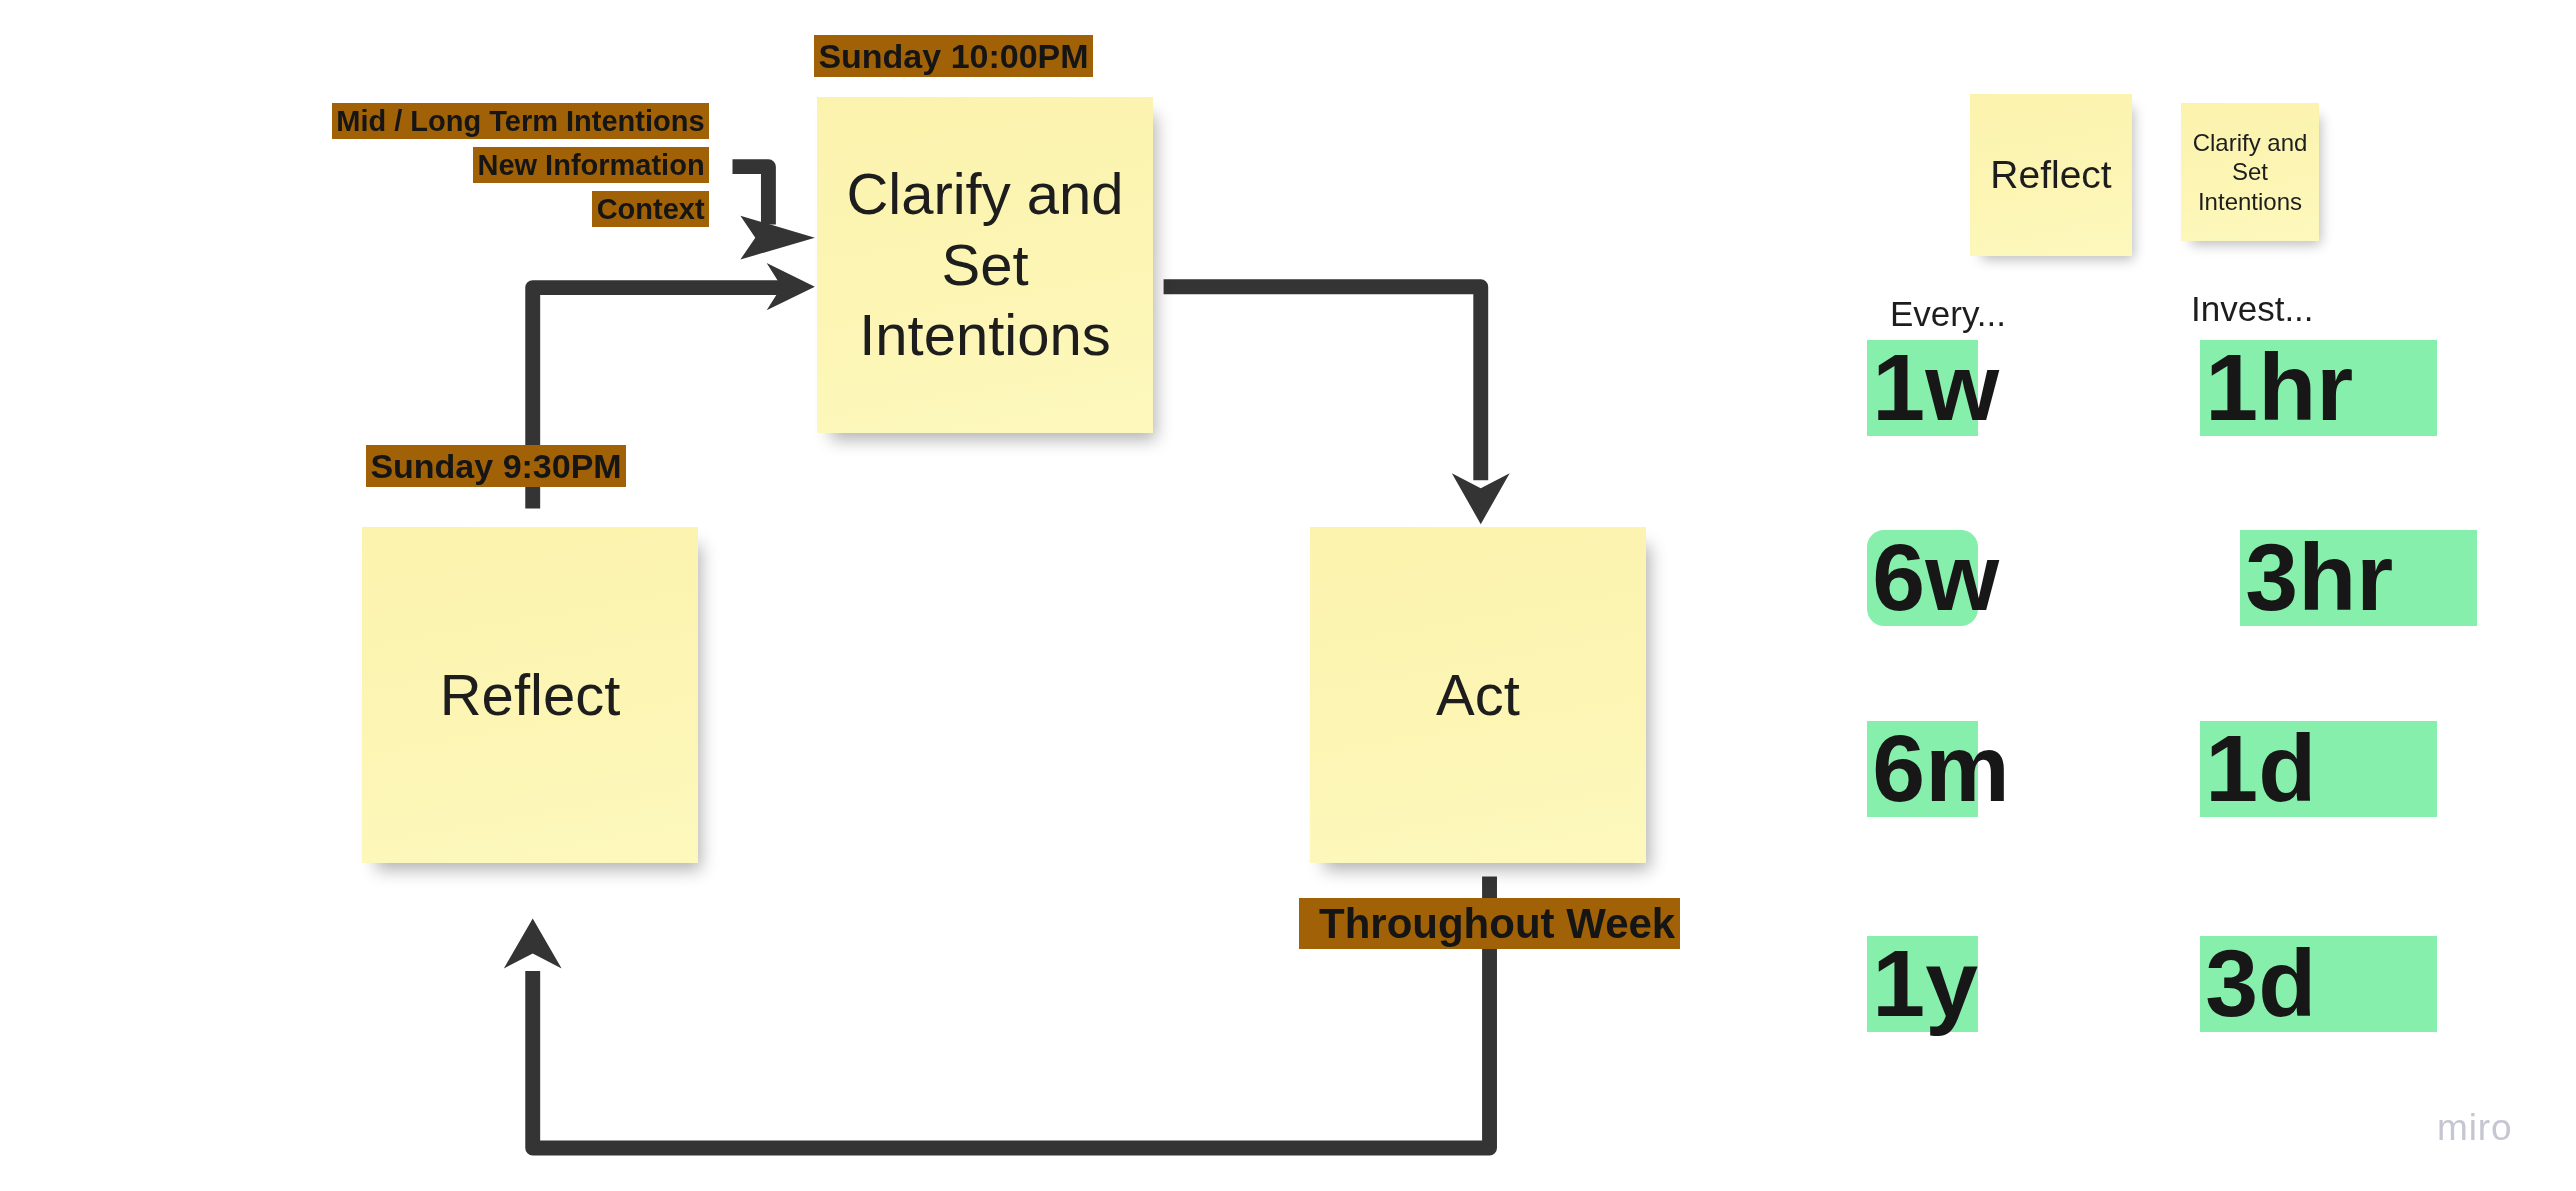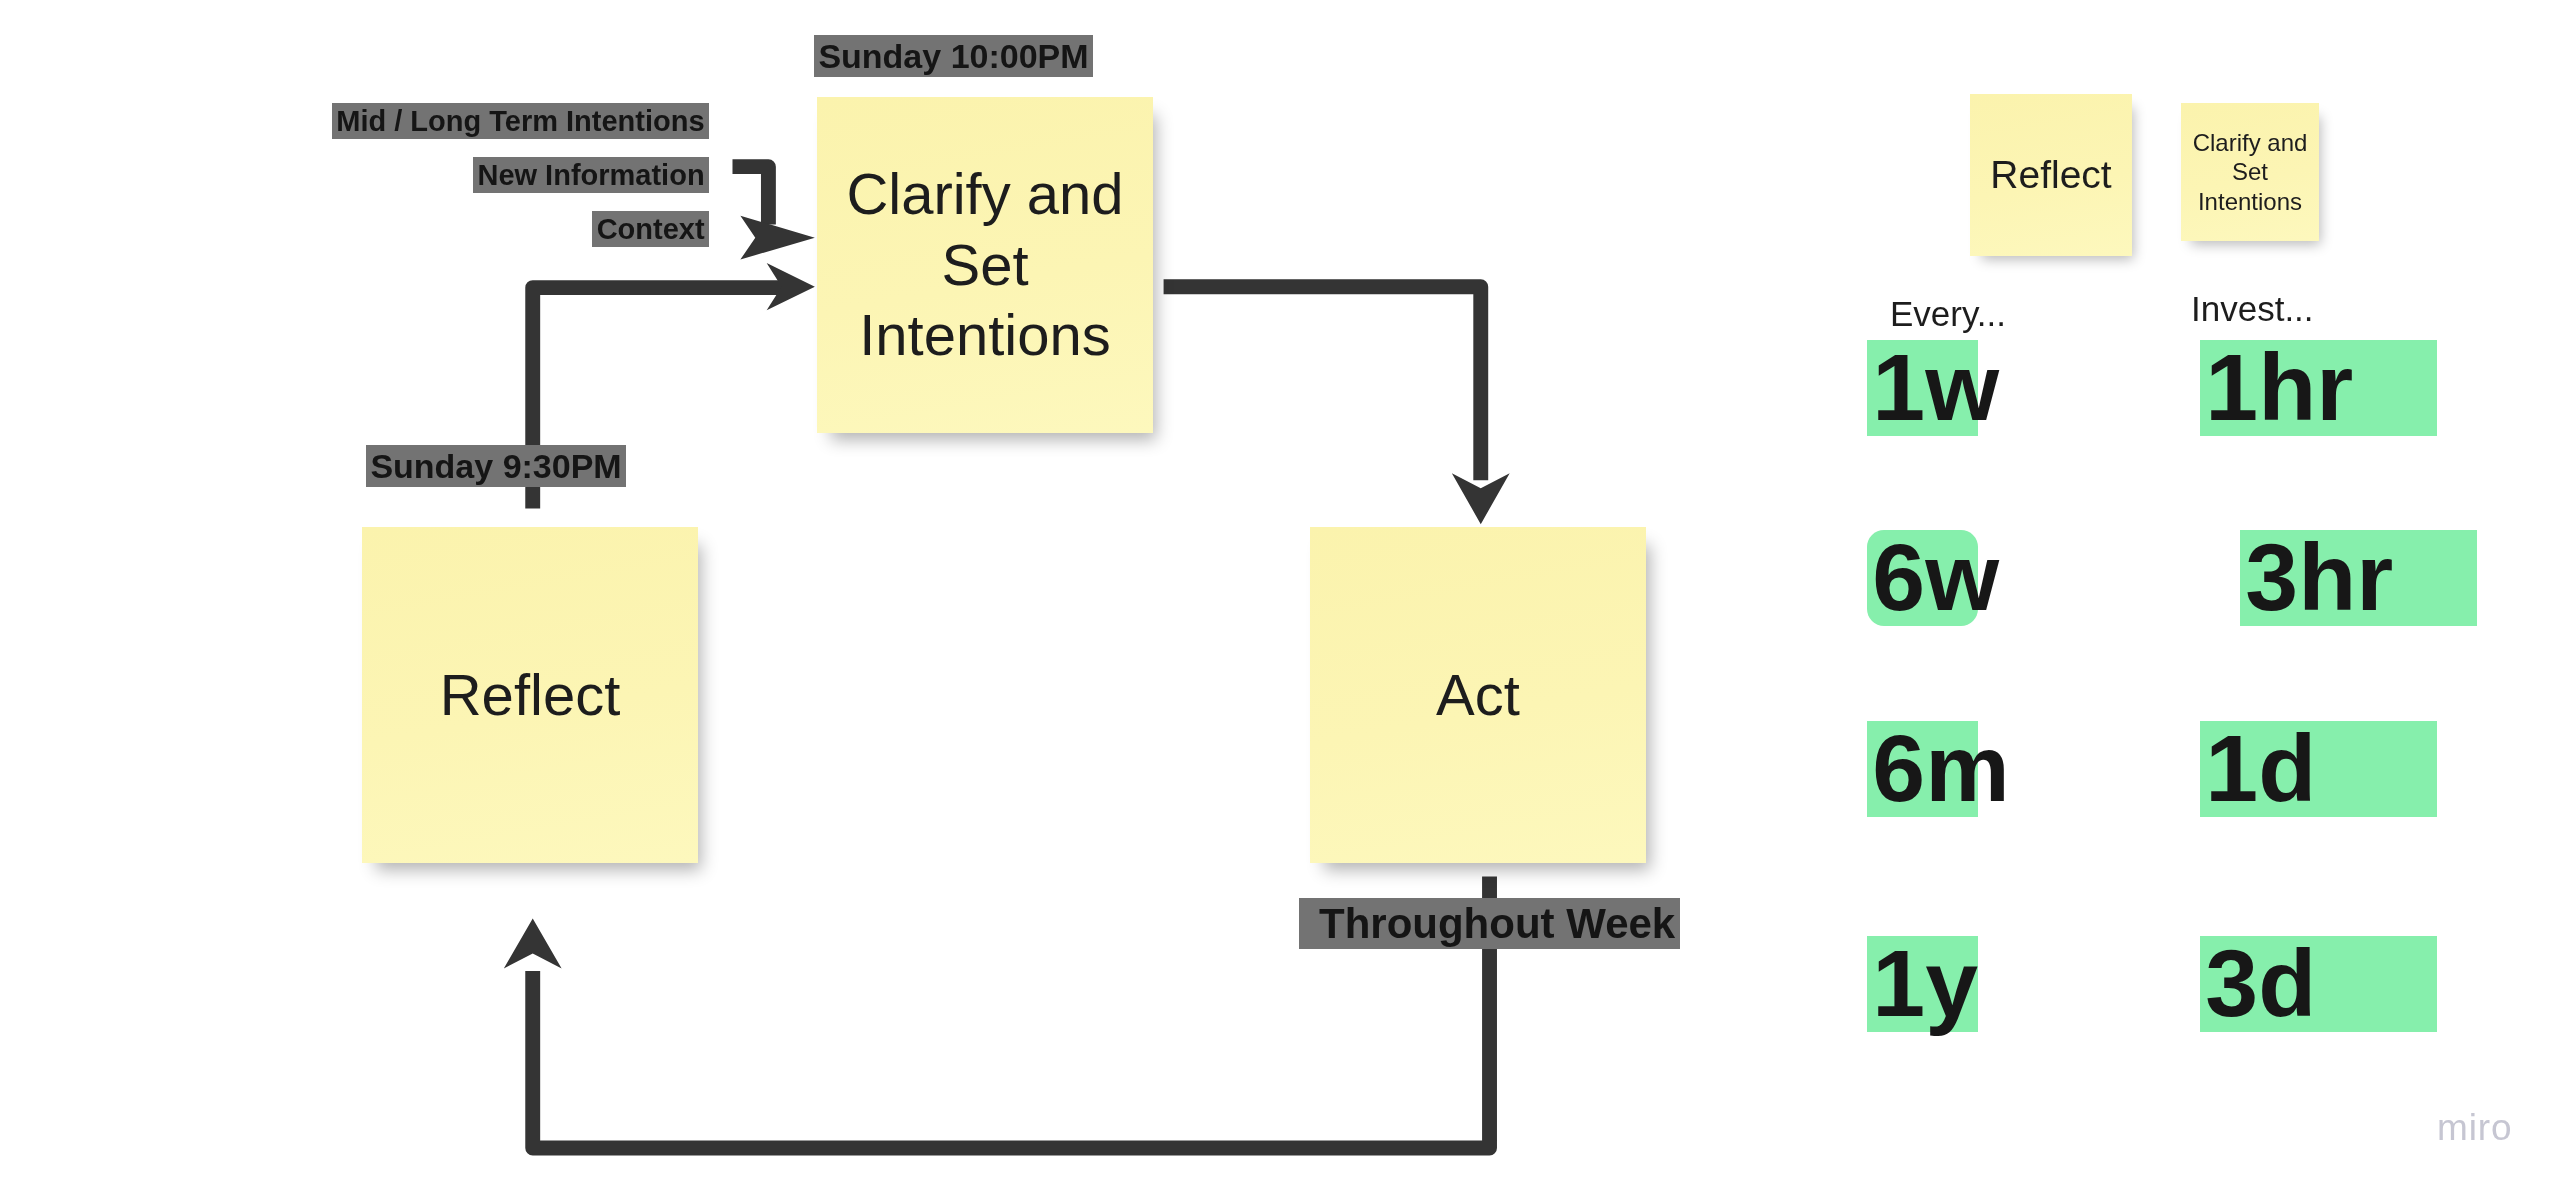--- a/index.html
+++ b/index.html
@@ -32,30 +32,30 @@
 
   
   #mini-reflect{left:1970px;top:94px;width:162px;height:162px;font-size:39px;
                 box-shadow:6.1px 8.8px 12.3px -4.4px rgba(0,0,0,.28);}
   #mini-clarify{left:2181px;top:103px;width:138px;height:138px;font-size:24px;
                 box-shadow:6.1px 8.8px 12.3px -4.4px rgba(0,0,0,.28);}
 
   
   .hl{
     position:absolute;
-    background:#737373;
+    background:#a16207;
     color:#151515;
     font-weight:bold;
     white-space:nowrap;
     line-height:1.18;
     padding:0.9px 4.4px;
     box-sizing:border-box;
   }
   .hl-stack{position:absolute;display:flex;flex-direction:column;align-items:flex-end;}
-  .hl-stack .hl{position:static;margin-bottom:18px;}
+  .hl-stack .hl{position:static;margin-bottom:8px;}
 
   #lbl-sunday10 {left:814px; top:35px;  font-size:34px;}
   #lbl-sunday930{left:366px; top:445px; font-size:34px;}
   #lbl-through  {left:1299px;top:898px;font-size:42px;padding-left:20px;}
   #stack-inputs {left:203px; top:103px; width:506px; font-size:29px;}
 
   
   #wires{position:absolute;left:0;top:0;width:2576px;height:1192px;}
   .legend-head{
     position:absolute;font-size:35px;color:#1d1d1d;font-weight:400;white-space:nowrap;

